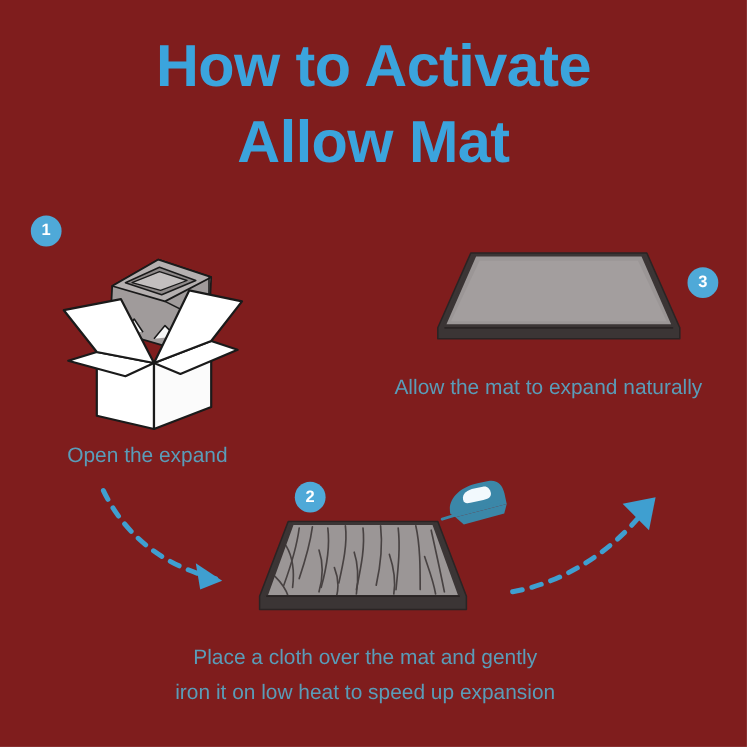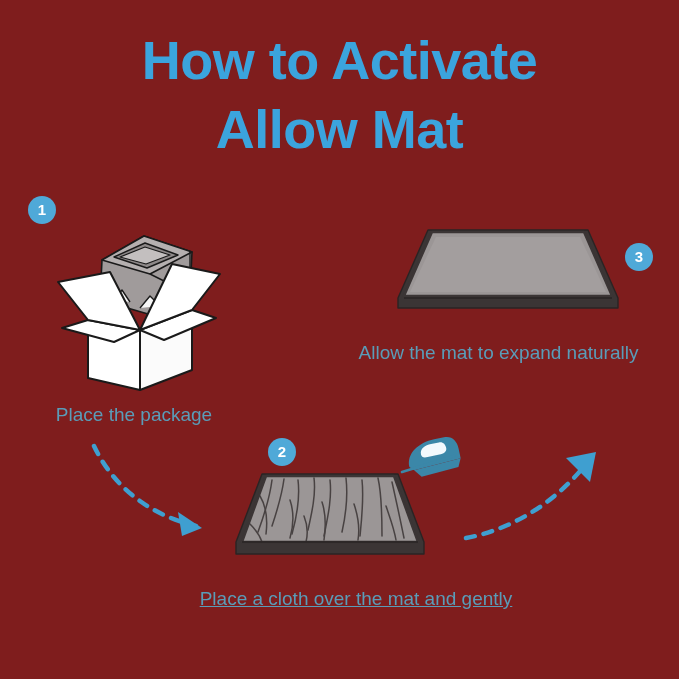--- a/index.html
+++ b/index.html
@@ -68,24 +68,23 @@
     left: 0;
     top: 400px;
     width: 268px;
   }
   #caption-3 {
     left: 318px;
     top: 338px;
     width: 361px;
   }
   #caption-2 {
-    left: 124px;
+    left: 100px;
     top: 584px;
     width: 464px;
-    text-decoration: underline;
   }
   .caption-line { display: block; }
 
   
   .art {
     position: absolute;
   }
   #art-box     { left: 44px;  top: 222px; width: 180px; height: 168px; }
   #art-mat-3   { left: 396px; top: 222px; width: 224px; height: 108px; }
   #art-mat-2   { left: 232px; top: 466px; width: 196px; height: 100px; }
@@ -131,21 +130,21 @@
       <g>
         <path d="M44 98 L96 108 L70 120 L18 106 Z" fill="#ffffff" stroke="#1a1a1a" stroke-width="2" stroke-linejoin="round"></path>
         <path d="M96 108 L148 88 L172 96 L120 118 Z" fill="#ffffff" stroke="#1a1a1a" stroke-width="2" stroke-linejoin="round"></path>
         <path d="M44 98 L14 60 L66 50 L96 108 Z" fill="#ffffff" stroke="#1a1a1a" stroke-width="2" stroke-linejoin="round"></path>
         <path d="M148 88 L176 52 L128 42 L96 108 Z" fill="#ffffff" stroke="#1a1a1a" stroke-width="2" stroke-linejoin="round"></path>
       </g>
     </svg>
   </div>
 
   <div class="caption" id="caption-1">
-    <span class="caption-line">Place the package</span>
+    <span class="caption-line">Open the expand</span>
   </div>
 
   <div class="badge" id="badge-3">3</div>
 
   <div class="art" id="art-mat-3">
     <svg width="224" height="108" viewBox="0 0 224 108">
 
       <path d="M2 76 L32 8 L192 8 L222 76 L222 86 L2 86 Z" fill="#3b3535" stroke="#2a2424" stroke-width="1.4" stroke-linejoin="round"></path>
 
       <path d="M8 74 L36 10 L188 10 L216 74 Z" fill="#9b9696" stroke="#3b3535" stroke-width="2.4" stroke-linejoin="round"></path>
@@ -192,20 +191,21 @@
         <path d="M18 58 C24 64, 28 70, 30 76"></path>
         <path d="M72 50 C76 60, 76 68, 74 76"></path>
       </g>
 
       <path d="M10 76 L186 76" stroke="#2a2424" stroke-width="1.6" fill="none"></path>
     </svg>
   </div>
 
   <div class="caption" id="caption-2">
     <span class="caption-line">Place a cloth over the mat and gently</span>
+    <span class="caption-line">iron it on low heat to speed up expansion</span>
   </div>
 
   <div class="art" id="art-iron">
     <svg width="70" height="46" viewBox="0 0 70 46">
       <g transform="rotate(-12 35 22)">
         <path d="M10 26 C10 12, 24 4, 40 4 L50 4 C58 4, 62 10, 62 18 L62 28 L14 30 Z" fill="#3b87a8"></path>
         <path d="M24 16 C24 10, 30 8, 36 8 L44 8 C48 8, 50 11, 50 15 C50 19, 46 20, 42 20 L30 20 C26 20, 24 19, 24 16 Z" fill="#f2f9fd"></path>
         <path d="M14 30 L62 28 L58 36 L20 38 Z" fill="#3b87a8"></path>
       </g>
       <path d="M4 36 L56 20" stroke="#3b87a8" stroke-width="2.6" fill="none" stroke-linecap="round"></path>

